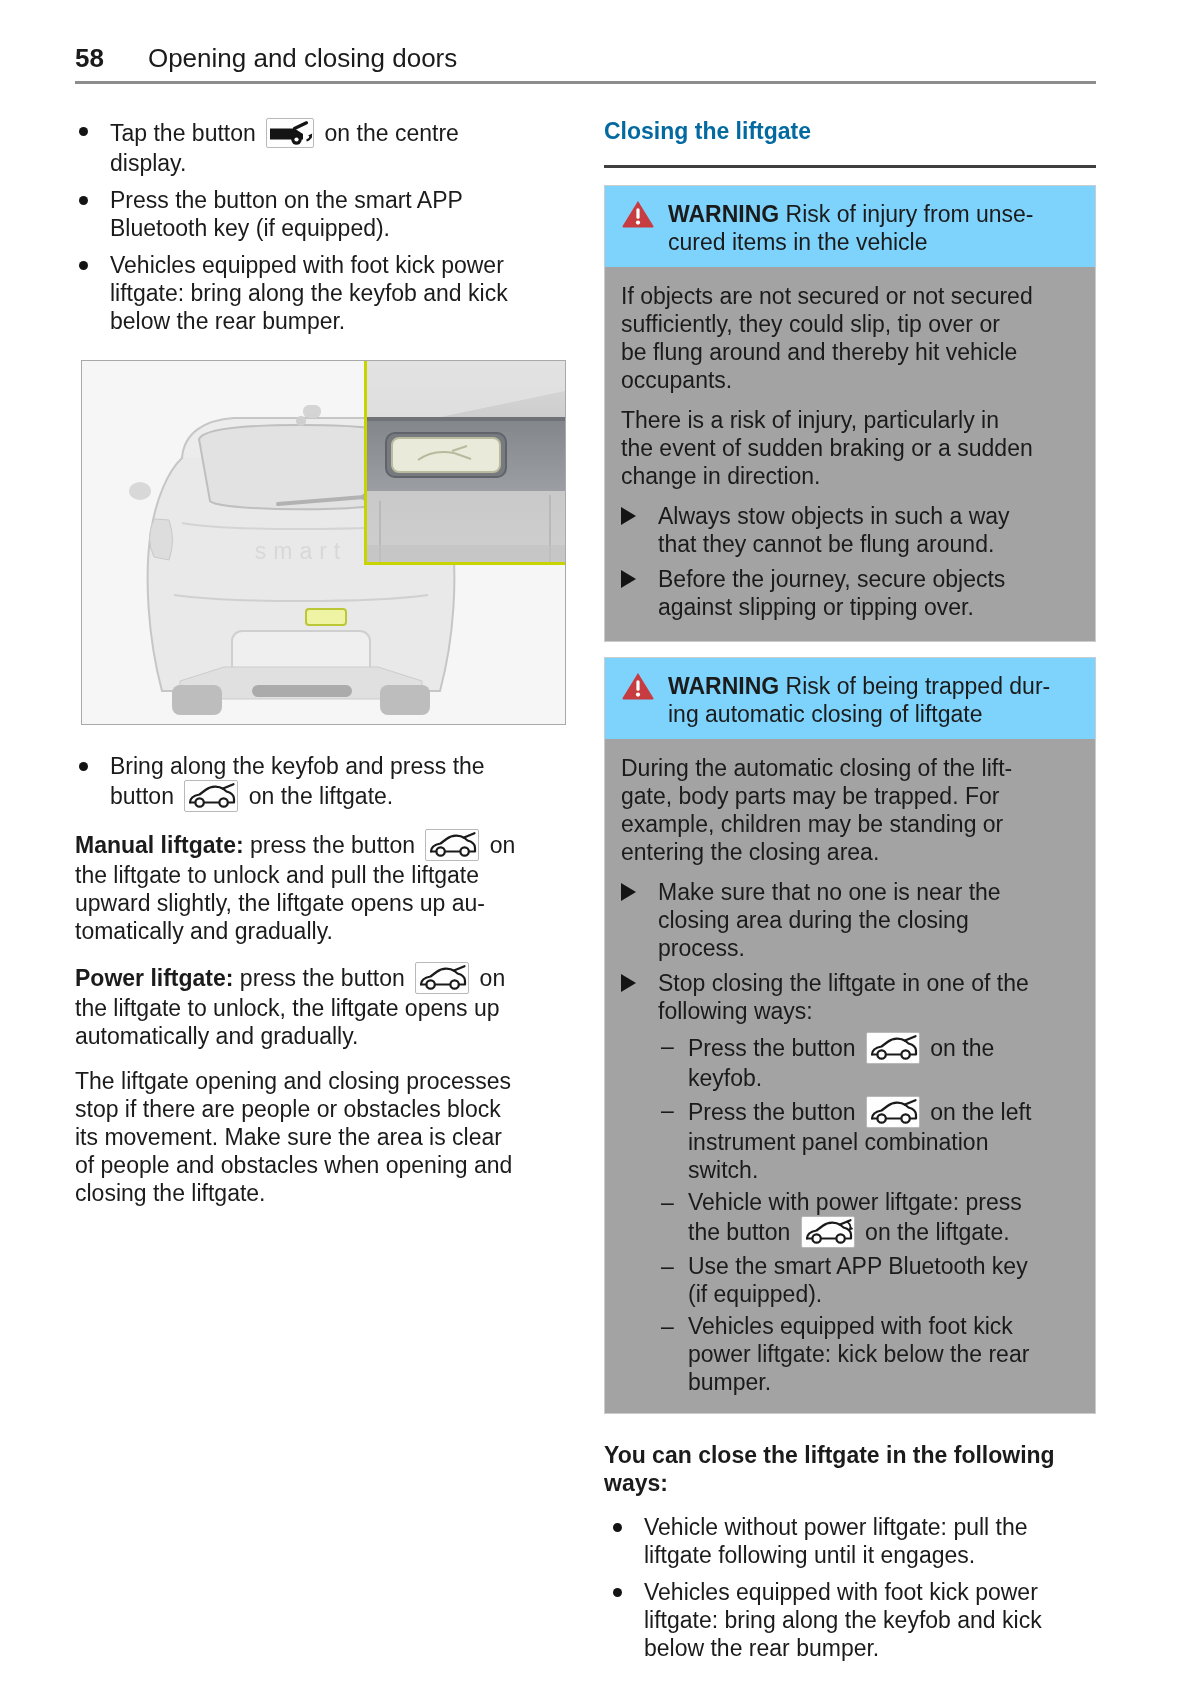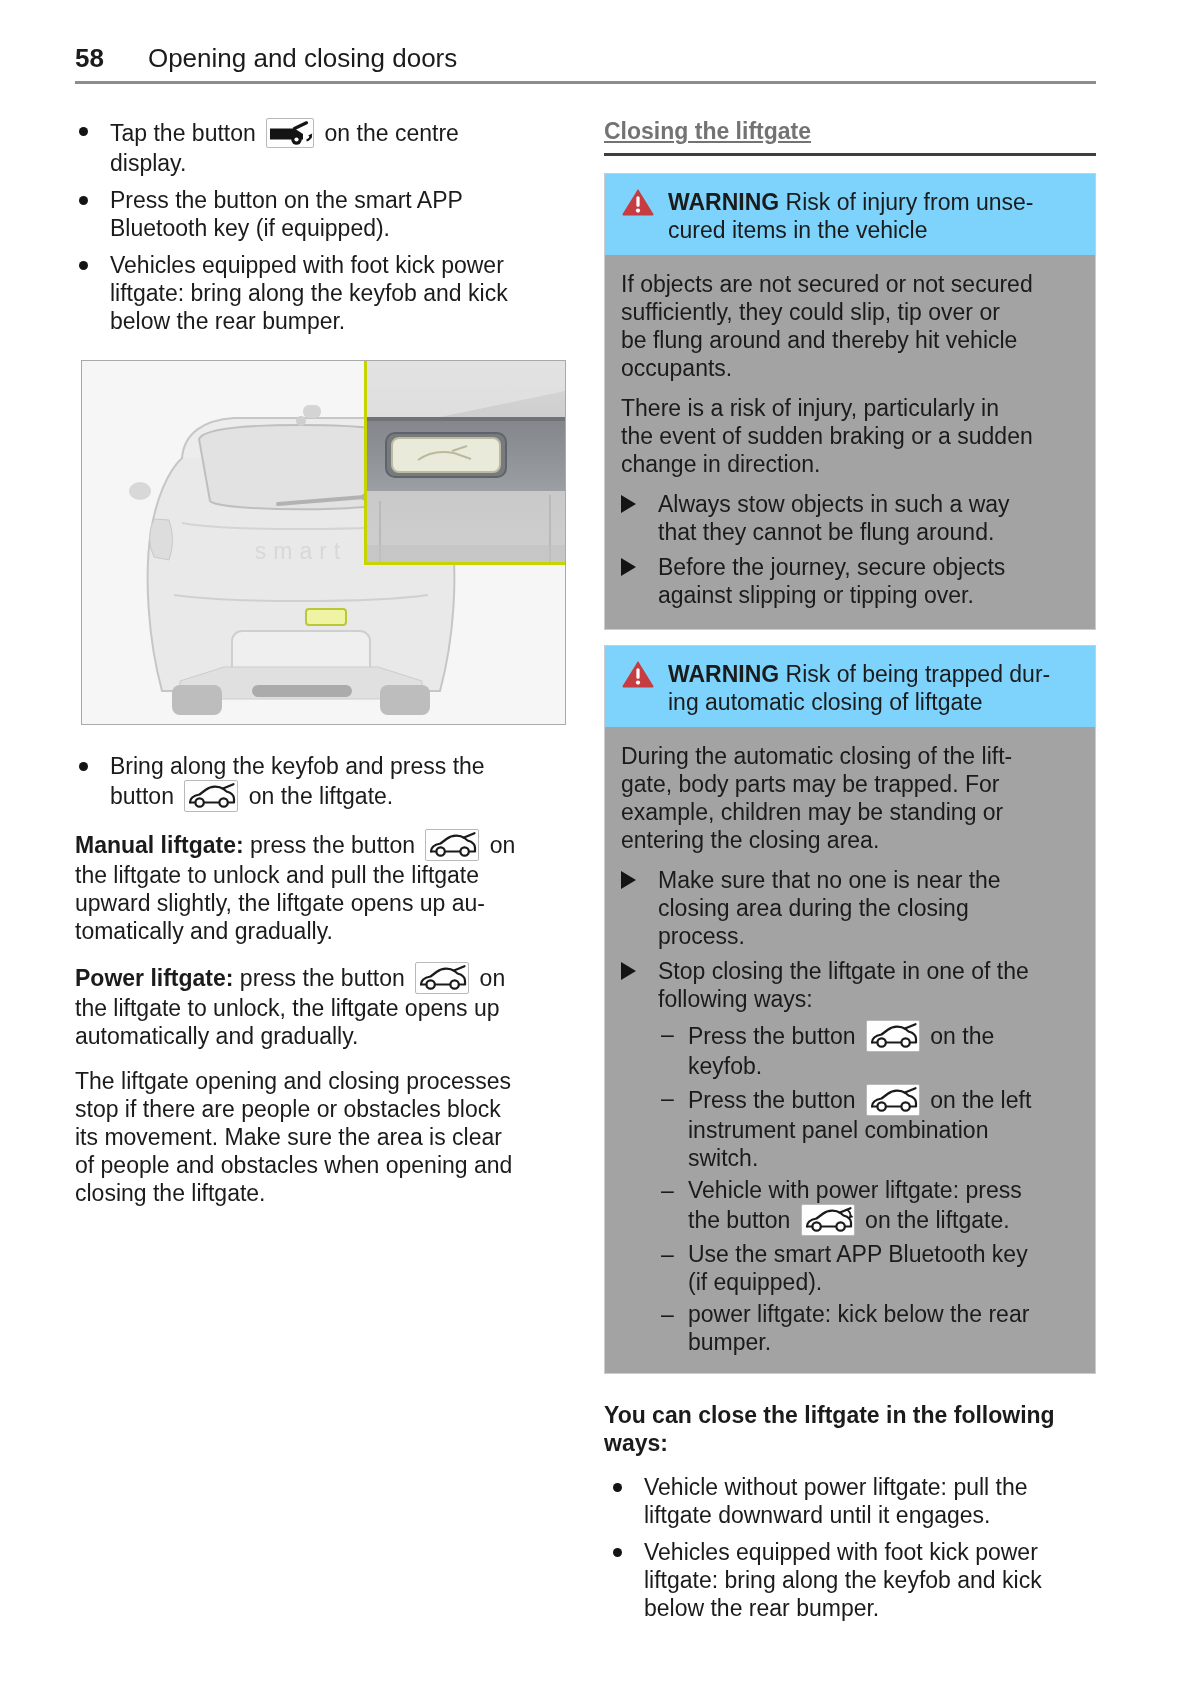--- a/index.html
+++ b/index.html
@@ -28,22 +28,22 @@
   
   .btn-icon{display:inline-block;width:52px;height:30px;border:1px solid #b9b9b9;
     border-radius:2px;background:#fefefe;vertical-align:-8px;margin:0 4px;}
   .btn-icon svg{display:block;}
   .btn-icon.solid{width:46px;height:28px;vertical-align:-7px;}
   
   .figure{width:483px;height:363px;border:1px solid #a9a9a9;background:#f6f6f6;
     margin:25px 0 27px 6px;}
   .figure svg{display:block;}
   
-  .rhead{font-size:23px;font-weight:bold;color:#737373;line-height:28px;
-    padding-bottom:8px;border-bottom:3px solid #3f3f3f;margin-bottom:17px;text-decoration:underline;}
+  .rhead{font-size:23px;font-weight:bold;color:#0369a1;line-height:28px;
+    padding-bottom:20px;border-bottom:3px solid #3f3f3f;margin-bottom:17px;}
   .warn{border:1px solid #c9cdd0;margin-bottom:15px;}
   .warn-head{background:#7dd3fc;padding:13px 16px 11px 16px;display:flex;gap:13px;}
   .warn-head .wtxt .line:first-child{margin-top:1px;}
   .warn-body{background:#a3a3a3;padding:15px 16px 13px 16px;}
   .wp{margin-bottom:12px;}
   .aitem{display:flex;margin-bottom:7px;}
   .amark{flex:0 0 37px;}
   .tri{width:0;height:0;border-left:15px solid #141414;
     border-top:9px solid transparent;border-bottom:9px solid transparent;margin-top:5px;}
   .ditem{display:flex;margin-left:40px;margin-bottom:4px;}
@@ -387,39 +387,40 @@
             <div class="dmark">–</div>
             <div>
               <div class="line">Use the smart APP Bluetooth key</div>
               <div class="line">(if equipped).</div>
             </div>
           </div>
 
           <div class="ditem">
             <div class="dmark">–</div>
             <div>
+              <div class="line">Vehicles equipped with foot kick</div>
               <div class="line">power liftgate: kick below the rear</div>
               <div class="line">bumper.</div>
             </div>
           </div>
         </div>
       </div>
 
       <div class="closehead">
         <div class="line">You can close the liftgate in the following</div>
         <div class="line">ways:</div>
       </div>
 
       <div class="bitem" style="margin-left:5px;">
         <div class="bmark">
             <div class="dot"></div>
           </div>
         <div>
           <div class="line">Vehicle without power liftgate: pull the</div>
-          <div class="line">liftgate downward until it engages.</div>
+          <div class="line">liftgate following until it engages.</div>
         </div>
       </div>
 
       <div class="bitem" style="margin-left:5px;">
         <div class="bmark">
             <div class="dot"></div>
           </div>
         <div>
           <div class="line">Vehicles equipped with foot kick power</div>
           <div class="line">liftgate: bring along the keyfob and kick</div>

